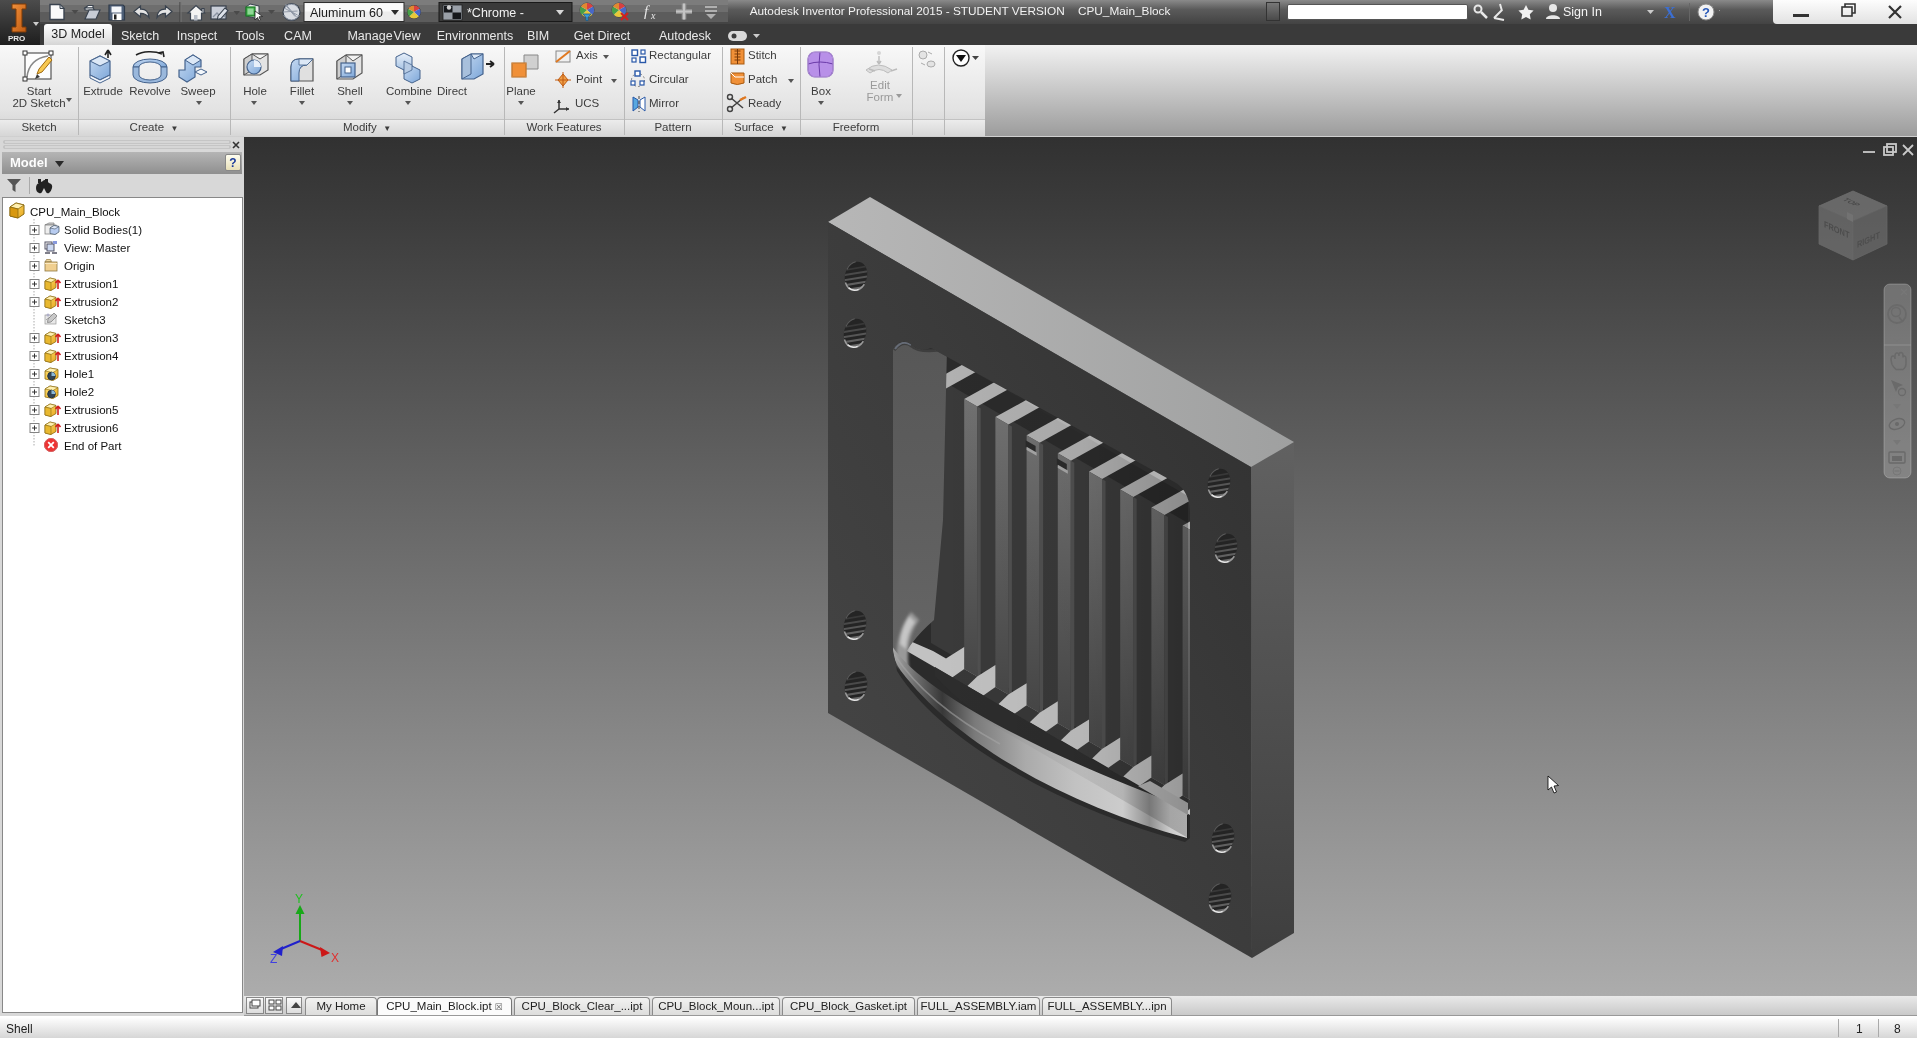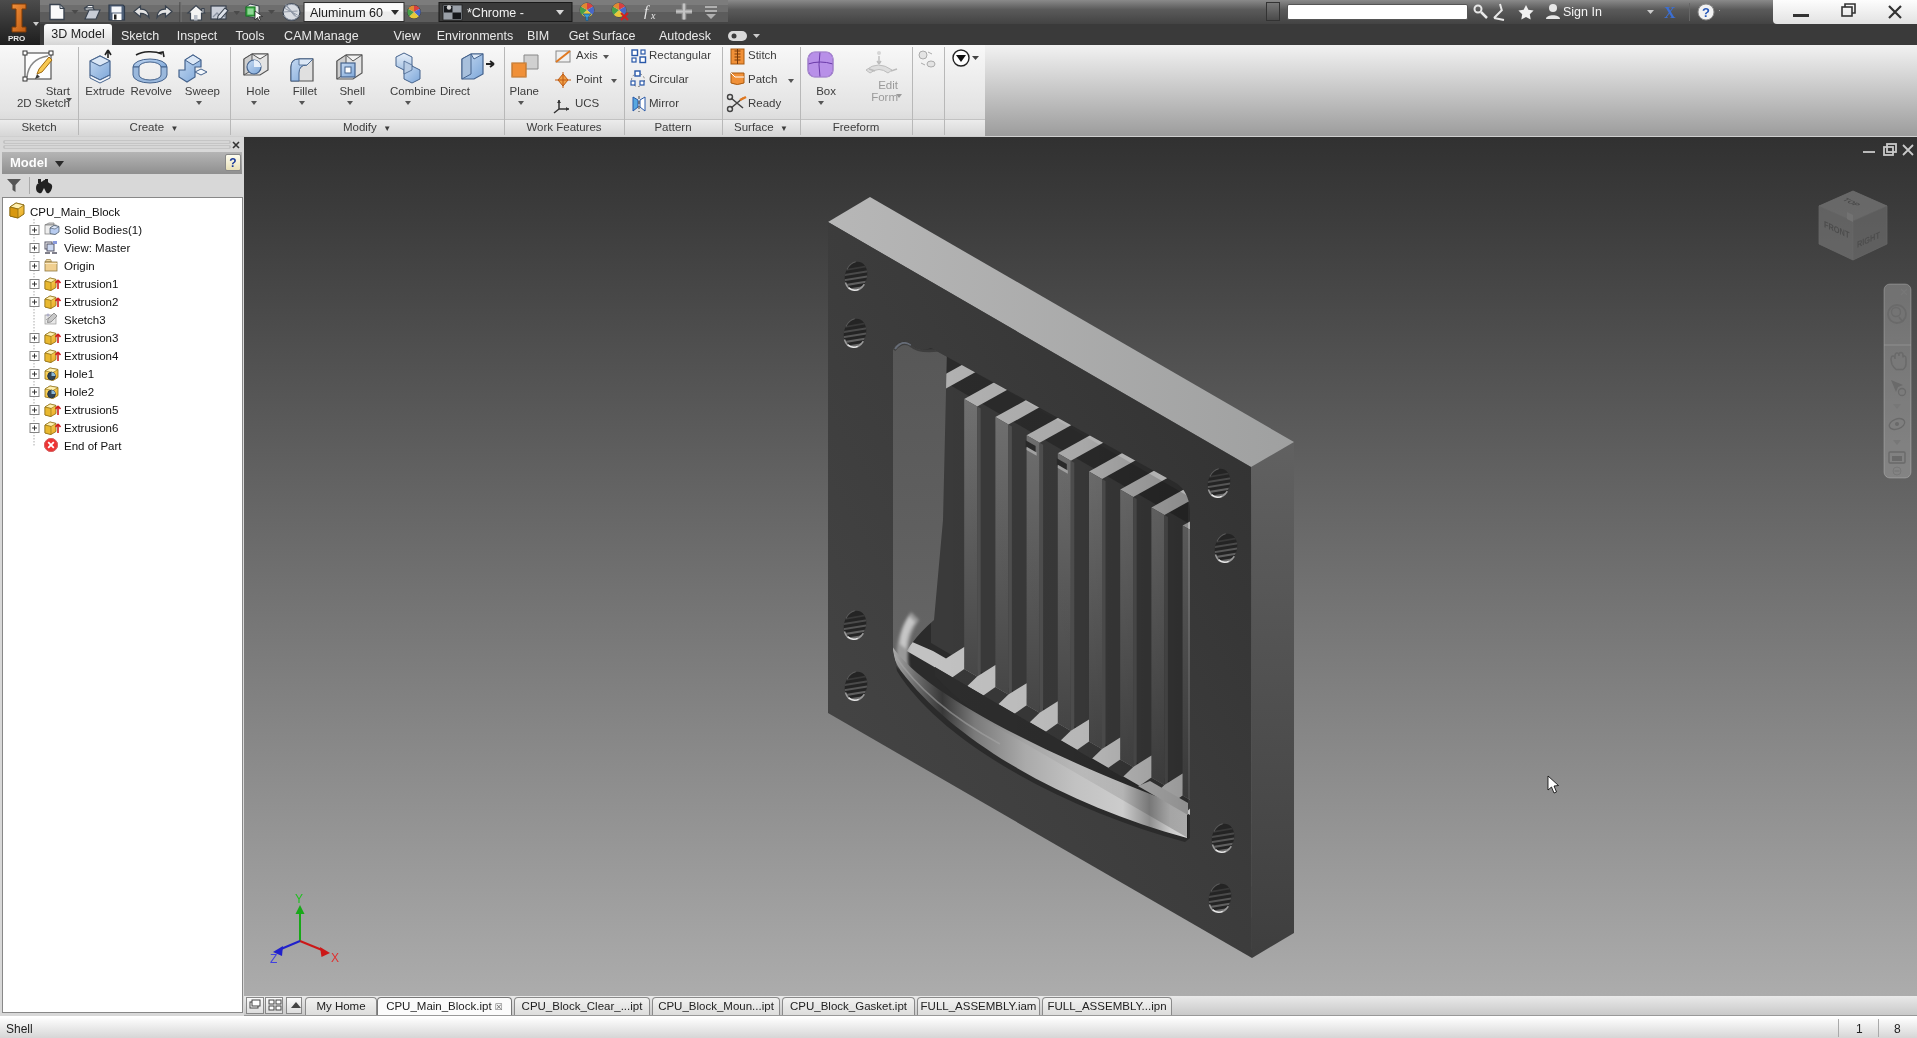--- a/index.html
+++ b/index.html
@@ -8,21 +8,21 @@
 #title { position:absolute; left:0; top:0; width:1917px; height:24px; background:linear-gradient(#8a8a8a,#5a5a5a 40%,#434343); }
 #apps { position:absolute; left:0; top:0; width:40px; height:45px; z-index:30; background:linear-gradient(#4a4a4a,#232323); border-right:1px solid #111; }
 #tabrow { position:absolute; left:0; top:24px; width:1917px; height:21px; background:#3a3a3a; }
 .rtab { position:absolute; top:3px; height:18px; color:#e9e9e9; font-size:12.5px; line-height:18px; text-align:center; }
 #activetab { position:absolute; left:44px; top:24px; width:68px; height:21px; background:linear-gradient(#ffffff,#e8e8e8 60%,#d5d5d5); border-radius:3px 3px 0 0; color:#222; font-size:12.5px; line-height:21px; text-align:center; }
 #ribbon { position:absolute; left:0; top:45px; width:1917px; height:92px; background:linear-gradient(#f8f8f8,#e3e3e3 70%,#cfcfcf); }
 #ribbon .lbl { position:absolute; top:74px; height:17px; font-size:11.5px; color:#3c3c3c; line-height:17px; text-align:center; }
 #lblbar { position:absolute; left:0; top:74px; width:985px; height:17px; background:linear-gradient(#ececec,#d6d6d6); border-top:1px solid #c2c2c2; }
 #ribrest { position:absolute; left:985px; top:0; width:932px; height:91px; background:linear-gradient(#f2f2f2,#9c9c9c); }
 #ribbon .sep { position:absolute; top:2px; width:1px; height:88px; background:#b8b8b8; }
-.btxt { position:absolute; font-size:11.5px; color:#3c3c3c; text-align:right; }
+.btxt { position:absolute; font-size:11.5px; color:#3c3c3c; text-align:center; }
 .stxt { position:absolute; font-size:11.5px; color:#3c3c3c; }
 .darr { position:absolute; width:0; height:0; border-left:3.5px solid transparent; border-right:3.5px solid transparent; border-top:4px solid #555; }
 #panel { position:absolute; left:0; top:137px; width:244px; height:879px; background:#d8d8d8; }
 #phead { position:absolute; left:2px; top:15px; width:240px; height:22px; background:linear-gradient(#b5b5b5,#8f8f8f); }
 #ptool { position:absolute; left:2px; top:38px; width:240px; height:21px; background:#d8d8d8; }
 #ptree { position:absolute; left:2px; top:60px; width:241px; height:816px; background:#ffffff; border:1px solid #888; font-size:11.5px; color:#111; }
 .trow { position:absolute; left:0; height:18px; line-height:18px; white-space:nowrap; }
 #viewport { position:absolute; left:244px; top:137px; width:1673px; height:859px; background:linear-gradient(#313131,#acacac); }
 #doctabs { position:absolute; left:244px; top:996px; width:1723px; height:20px; background:linear-gradient(#e9e9e9,#c9c9c9); border-bottom:1px solid #999; }
 .dtab { position:absolute; top:1px; height:18px; background:linear-gradient(#f2f2f1,#dddddc); border:1px solid #8a8a8a; border-bottom:none; border-radius:4px 4px 0 0; font-size:11.5px; color:#222; line-height:17px; text-align:center; }
@@ -117,20 +117,21 @@
 
  <text x="644" y="16" font-size="15" font-style="italic" fill="#e8e8e8" font-family="Liberation Serif">f</text>
  <text x="651" y="19" font-size="10" font-style="italic" fill="#e8e8e8" font-family="Liberation Serif">x</text>
 
  <path d="M676 11.5 h16 m-8 -8 v16" stroke="#9a9a9a" stroke-width="4.5"></path>
  <path d="M676 11.5 h16 m-8 -8 v16" stroke="#c4c4c4" stroke-width="2"></path>
 
  <path d="M705 7 h12 m-12 4 h12" stroke="#b0b0b0" stroke-width="2"></path>
  <path d="M706 14 l10 0 -5 5 z" fill="#b0b0b0"></path>
 </svg>
+<div class="abs" style="left:640px;top:4px;width:640px;text-align:center;font-size:11.8px;color:#f2f2f2;white-space:nowrap">Autodesk Inventor Professional 2015 - STUDENT VERSION&nbsp;&nbsp;&nbsp;&nbsp;CPU_Main_Block</div>
 <div class="abs" style="left:1266px;top:2px;width:14px;height:19px;background:linear-gradient(#777,#4a4a4a);border:1px solid #333"></div>
 <div class="abs" style="left:1287px;top:4px;width:181px;height:16px;background:#fff;border:1px solid #555;border-radius:2px"></div>
 <svg class="abs" style="left:1470px;top:0" width="250" height="24" viewBox="1470 0 250 24">
  <circle cx="1478" cy="9" r="3.5" fill="none" stroke="#e8e8e8" stroke-width="2"></circle>
  <path d="M1481 12 l6 6" stroke="#e8e8e8" stroke-width="2.5"></path>
  <path d="M1494 18 l8 -8 m-8 8 l10 2 m-4 -16 l2 7" stroke="#e8e8e8" stroke-width="2"></path>
  <path d="M1526 5 l2.4 4.8 5.2 0.8 -3.8 3.7 0.9 5.2 -4.7 -2.4 -4.7 2.4 0.9 -5.2 -3.8 -3.7 5.2 -0.8 z" fill="#f0f0f0"></path>
  <circle cx="1553" cy="8" r="4" fill="#e8e8e8"></circle>
  <path d="M1546 19 c0 -5 14 -5 14 0 z" fill="#e8e8e8"></path>
  <text x="1563" y="16" font-size="12.5" fill="#f5f5f5" font-family="Liberation Sans">Sign In</text>
@@ -165,25 +166,25 @@
   <text x="8" y="41" font-size="8" font-weight="bold" fill="#e8e8e8" font-family="Liberation Sans">PRO</text>
   <path d="M33 22 l6 0 -3 4 z" fill="#ccc"></path>
  </svg>
 </div>
 </div>
 <div id="tabrow">
 <div class="rtab" style="left:116px;width:48px">Sketch</div>
 <div class="rtab" style="left:172px;width:50px">Inspect</div>
 <div class="rtab" style="left:230px;width:40px">Tools</div>
 <div class="rtab" style="left:278px;width:40px">CAM</div>
-<div class="rtab" style="left:308px;width:56px">Manage</div>
+<div class="rtab" style="left:342px;width:56px">Manage</div>
 <div class="rtab" style="left:390px;width:34px">View</div>
 <div class="rtab" style="left:432px;width:86px">Environments</div>
 <div class="rtab" style="left:526px;width:24px">BIM</div>
-<div class="rtab" style="left:560px;width:84px">Get Surface</div>
+<div class="rtab" style="left:560px;width:84px">Get Direct</div>
 <div class="rtab" style="left:652px;width:66px">Autodesk 360</div>
 <svg class="abs" style="left:728px;top:5px" width="34" height="14" viewBox="0 0 34 14">
  <rect x="0" y="2" width="19" height="10" rx="5" fill="#d8d8d8"></rect>
  <circle cx="6" cy="7" r="2.5" fill="#3a3a3a"></circle>
  <path d="M25 5 l7 0 -3.5 4 z" fill="#ccc"></path>
 </svg>
 </div>
 <div id="activetab">3D Model</div>
 <div id="ribbon">
 <div id="ribrest"></div>

